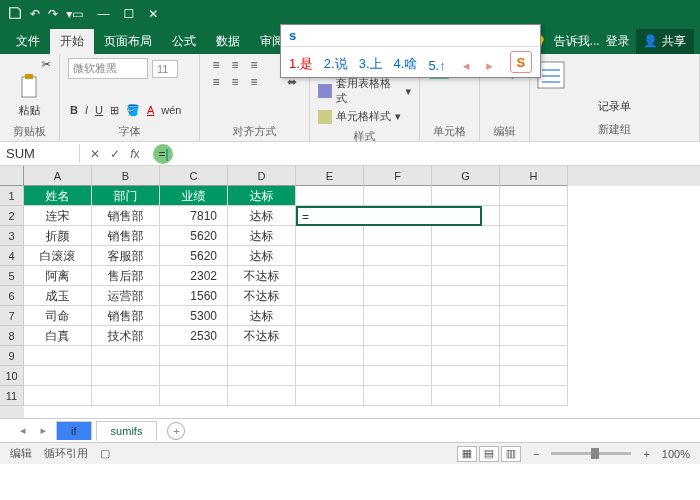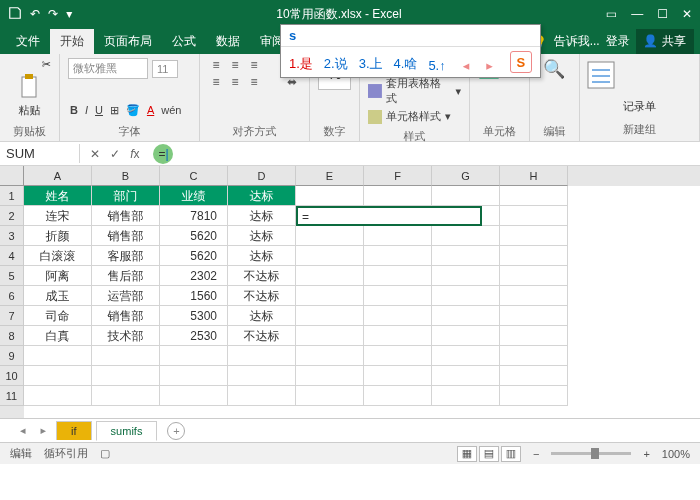--- a/index.html
+++ b/index.html
@@ -60,21 +60,21 @@
 .colheads{display:flex;height:20px;background:#e6e6e6}
 .colheads div{width:68px;border-right:1px solid #ccc;border-bottom:1px solid #999;text-align:center;font-size:11px;line-height:20px}
 .cells-grid{}
 .row{display:flex;height:20px}
 .cell{width:68px;border-right:1px solid #d4d4d4;border-bottom:1px solid #d4d4d4;padding:0 4px;font-size:12px;line-height:20px;text-align:center;overflow:hidden;white-space:nowrap}
 .hdr{background:#009966;color:#fff;font-weight:500}
 .num-cell{text-align:right;padding-right:10px}
 .active-cell{border:2px solid #0c6b3f;position:absolute;width:186px;height:20px;left:296px;top:40px;pointer-events:none;background:#fff;padding:0 4px;line-height:18px;text-align:left}
 .sheet-tabs{height:24px;border-top:1px solid #ccc;background:#fff;display:flex;align-items:center;padding:0 20px;gap:4px;font-size:11px}
 .sheet-tabs .nav{color:#888;letter-spacing:6px}
-.sheet-tab{padding:3px 14px;border:1px solid #ccc;border-bottom:none;background:#eab308;cursor:pointer}
+.sheet-tab{padding:3px 14px;border:1px solid #ccc;border-bottom:none;background:#3b82f6;cursor:pointer}
 .sheet-tab.active{background:#fff;border-bottom:1px solid #fff;color:#0c6b3f;font-weight:400}
 .plus{width:18px;height:18px;border:1px solid #aaa;border-radius:50%;text-align:center;line-height:16px;color:#888;margin-left:6px}
 .statusbar{height:22px;background:#f1f1f1;border-top:1px solid #ccc;display:flex;align-items:center;padding:0 10px;font-size:11px;color:#555;gap:12px}
 .statusbar .sp{flex:1}
 .statusbar .views{display:flex;gap:2px}
 .statusbar .views span{width:20px;height:16px;border:1px solid #bbb;background:#fff;display:flex;align-items:center;justify-content:center}
 .slider{width:80px;height:3px;background:#bbb;position:relative}
 .slider::after{content:"";position:absolute;left:40px;top:-4px;width:8px;height:11px;background:#888}
 </style>
 </head>
@@ -82,21 +82,20 @@
 
 <div class="titlebar">
   <div class="qat">
     <span><svg viewBox="0 0 24 24">
           <path d="M3 3h14l4 4v14H3z" fill="none" stroke="#fff" stroke-width="2"></path>
         </svg></span>
     <span>↶</span>
     <span>↷</span>
     <span>▾</span>
   </div>
-  <div class="title">10常用函数.xlsx - Excel</div>
   <div class="winbtns">
     <span>▭</span>
     <span>—</span>
     <span>☐</span>
     <span>✕</span>
   </div>
 </div>
 
 <div class="ribbon-tabs">
   <div class="tab">文件</div>
@@ -153,24 +152,20 @@
         <span></span>
         <span>↩</span>
       <span>≡</span>
         <span>≡</span>
         <span>≡</span>
         <span></span>
         <span>⬌</span>
     </div>
     <div class="group-label">对齐方式</div>
   </div>
-  <div class="group num">
-    <div class="pct">%</div>
-    <div class="group-label">数字</div>
-  </div>
   <div class="group styles">
     <div class="srow"><svg viewBox="0 0 16 16">
           <rect width="16" height="16" fill="#8c8"></rect>
         </svg><span>条件格式</span> ▾</div>
     <div class="srow"><svg viewBox="0 0 16 16">
           <rect width="16" height="16" fill="#88c"></rect>
         </svg><span>套用表格格式</span> ▾</div>
     <div class="srow"><svg viewBox="0 0 16 16">
           <rect width="16" height="16" fill="#cc8"></rect>
         </svg><span>单元格样式</span> ▾</div>

